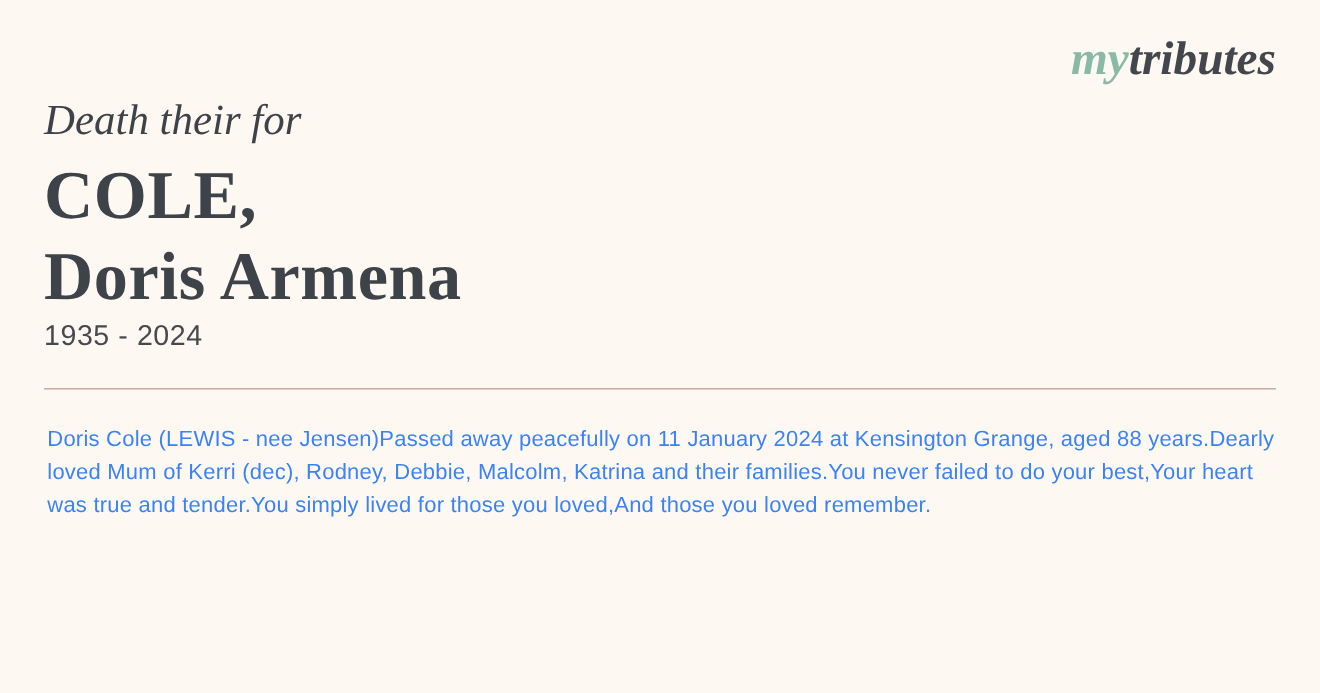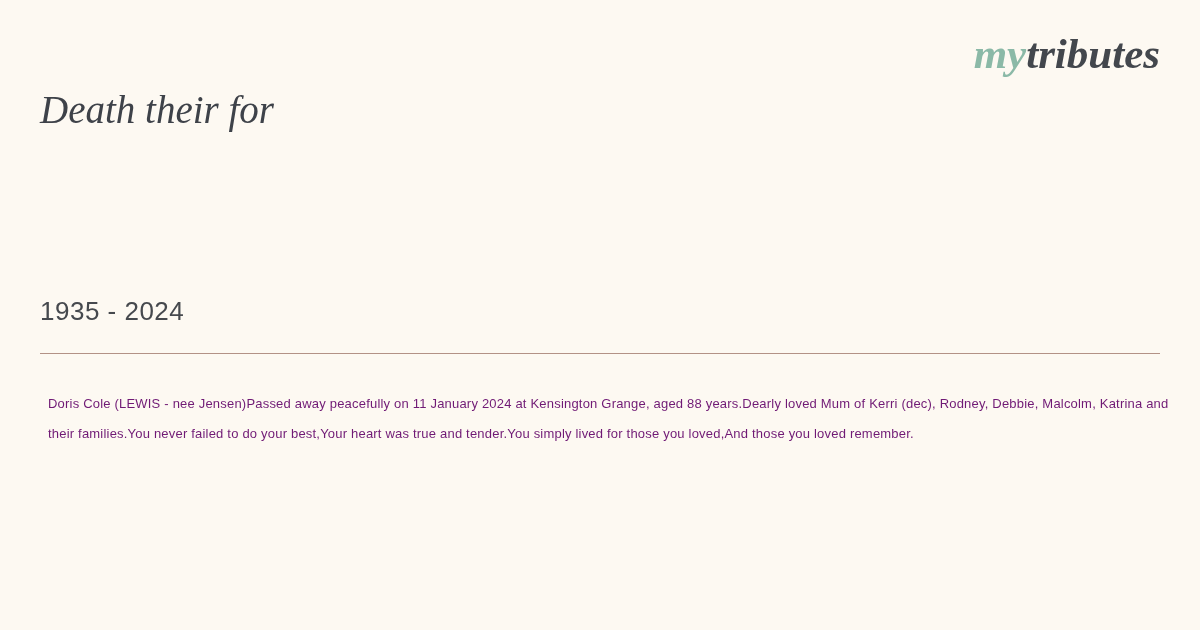--- a/index.html
+++ b/index.html
@@ -53,59 +53,63 @@
     font-weight: bold;
     font-size: 62px;
     line-height: 74px;
     letter-spacing: 0.5px;
     color: #3e4249;
   }
   .name .name-line { display: block; }
   .years {
     position: absolute;
     left: 40px;
-    top: 296px;
+    top: 290px;
     font-size: 26px;
     line-height: 30px;
     letter-spacing: 0.5px;
     color: #46494e;
   }
   .divider {
     position: absolute;
     left: 40px;
     top: 353px;
     width: 1120px;
     height: 0;
     margin: 0;
     border: none;
     border-top: 1px solid #b39286;
   }
   .obituary {
     position: absolute;
     left: 40px;
     top: 381px;
     width: 1126px;
-    margin: 8px;
-    font-size: 13px;
+    margin: 3px;
+    font-size: 20px;
     line-height: 30px;
     letter-spacing: 0.2px;
-    color: #701a75;
+    color: #3b82f6;
   }
 </style>
 </head>
 <body>
 
 <div class="card">
 
   <div class="logo">
     <span class="logo-my">my</span><span class="logo-trib">tributes</span>
   </div>
 
   <div class="kicker">Death their for</div>
 
+  <h1 class="name">
+    <span class="name-line">COLE,</span>
+    <span class="name-line">Doris Armena</span>
+  </h1>
 
   <div class="years">1935 - 2024</div>
 
   <hr class="divider">
 
   <p class="obituary">Doris Cole (LEWIS - nee Jensen)Passed away peacefully on 11 January 2024 at Kensington Grange, aged 88 years.Dearly loved Mum of Kerri (dec), Rodney, Debbie, Malcolm, Katrina and their families.You never failed to do your best,Your heart was true and tender.You simply lived for those you loved,And those you loved remember.</p>
 
 </div>
 
 </body></html>

